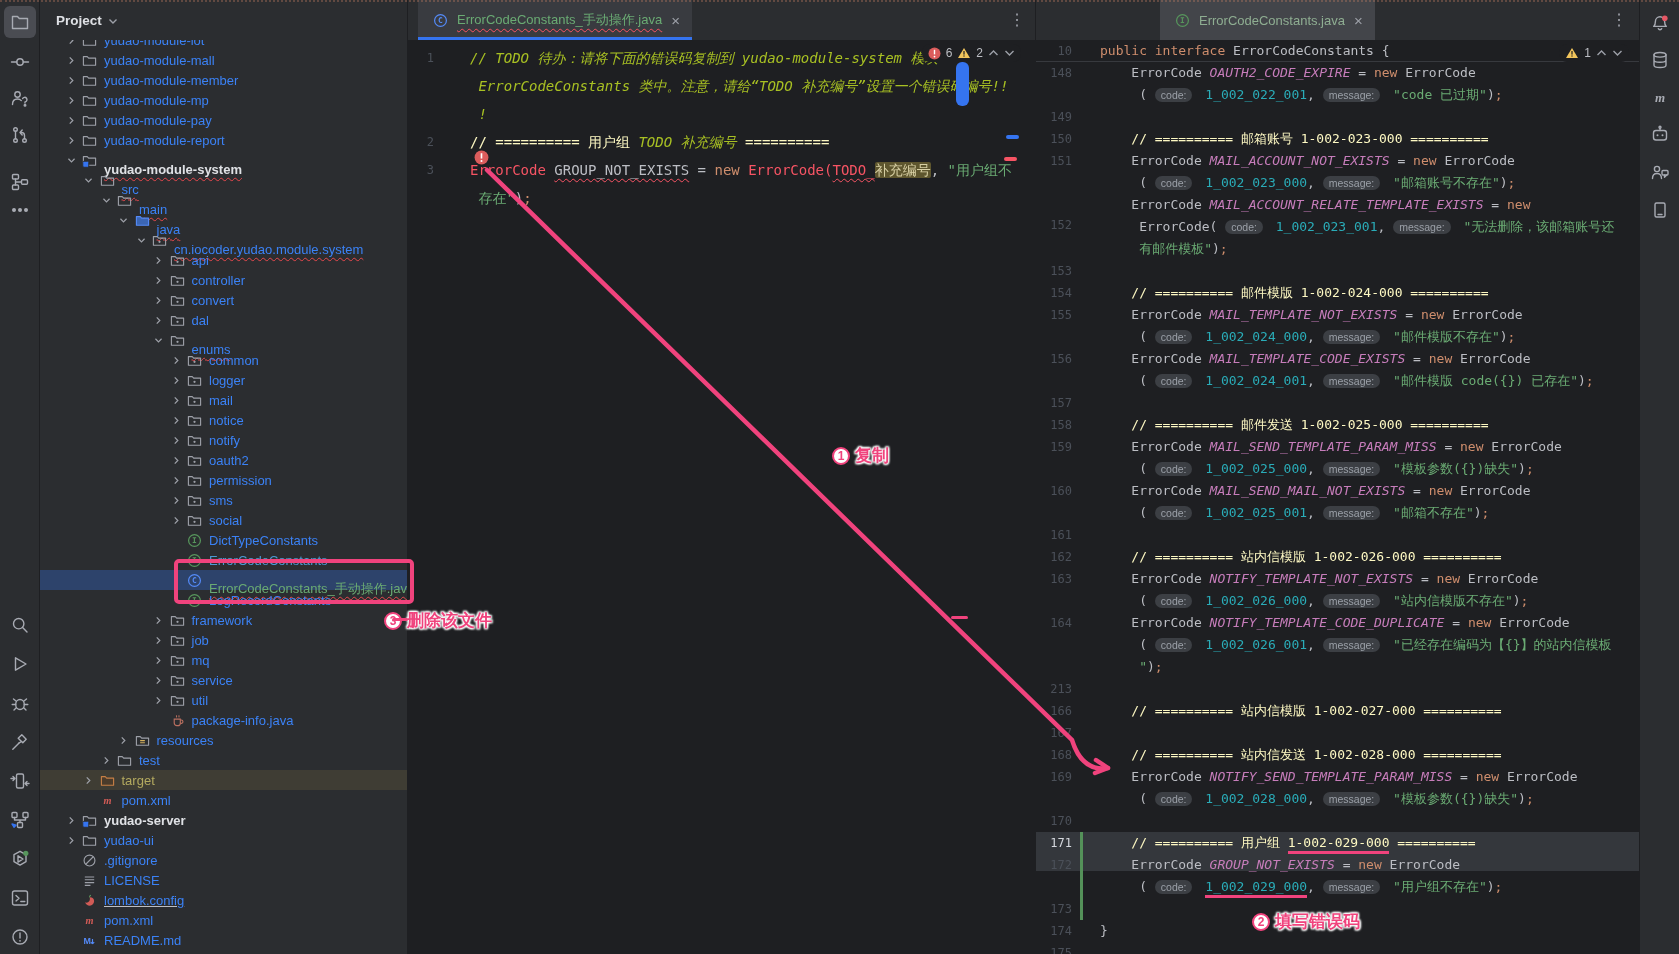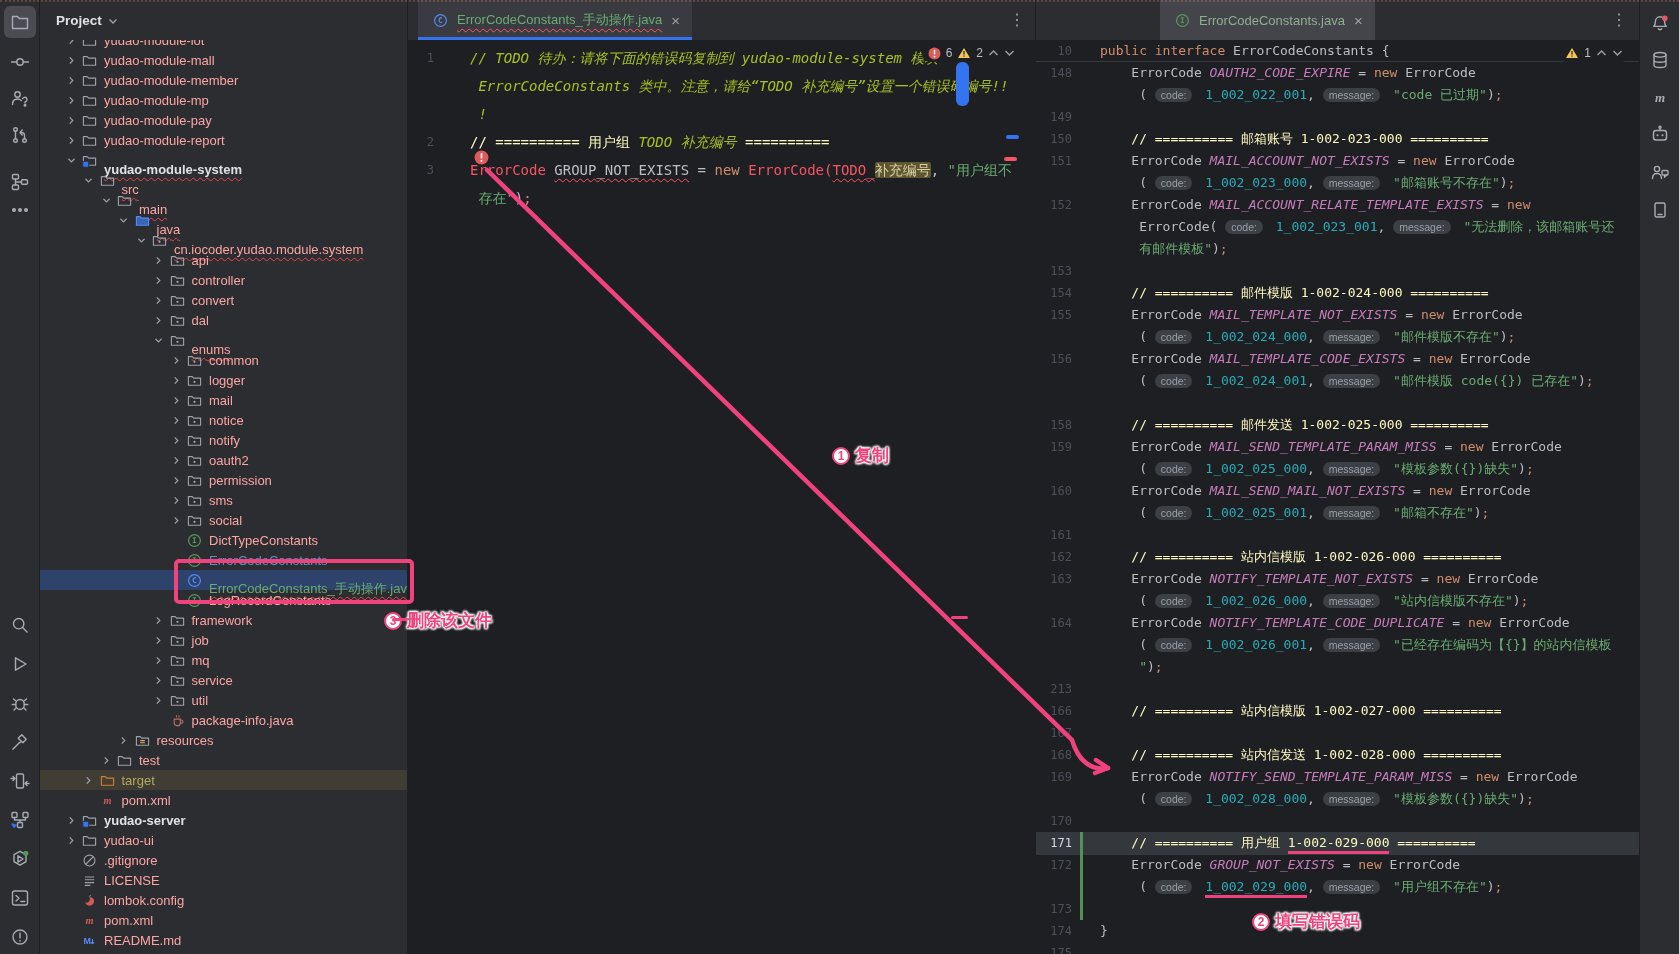--- a/index.html
+++ b/index.html
@@ -21,21 +21,21 @@
   .project-panel{position:absolute;left:40px;top:0;bottom:0;width:368px;background:#2b2d30;
       border-right:1px solid #1e1f22;overflow:hidden;z-index:10;}
   .panel-header{position:absolute;left:0;top:0;right:0;height:40px;background:#2b2d30;z-index:5;
       display:flex;align-items:center;padding-left:16px;gap:6px;}
   .panel-title{font-weight:bold;color:#dfe1e5;font-size:13.5px;}
   .tree-row{position:absolute;left:0;right:0;height:20px;display:flex;align-items:center;white-space:nowrap;}
   .tree-row.sel{background:#2d436b;}
   .tree-row.ex{background:#3f3d34;}
   .t-chev{width:16px;height:16px;display:inline-flex;align-items:center;justify-content:center;flex:0 0 16px;color:#9da0a8;}
   .t-icon{width:17px;height:16px;display:inline-flex;align-items:center;flex:0 0 17px;margin-left:3px;}
-  .t-label{margin-left:5px;color:#fca5a5;}
+  .t-label{margin-left:5px;color:#3b82f6;}
   .t-label.bold{color:#dfe1e5;font-weight:bold;}
   .t-label.open{color:#4a9bd5;}
   .t-label.add{color:#6aab73;}
   .t-label.exl{color:#b3a95f;}
   .t-label.sq{text-decoration:underline wavy #e5484d 1px;text-underline-offset:3px;margin-top:18px;}
 
   
   .pane{position:absolute;top:0;bottom:0;background:#1e1f22;}
   .pane-left{left:408px;width:627px;}
   .pane-right{left:1036px;width:603px;}
@@ -762,21 +762,21 @@
         </div>
         <div class="tree-row" style="top: 870px; padding-left: 23px;">
           <span class="t-chev"></span>
           <span class="t-icon">
             <svg width="15" height="15" viewBox="0 0 16 16">
               <path d="M3 4.2h10M3 7.2h10M3 10.2h10M3 13.2h6" stroke="#9da0a8" stroke-width="1.2"></path>
             </svg>
           </span>
           <span class="t-label">LICENSE</span>
         </div>
-        <div class="tree-row" style="top: 890px; padding-left: 23px;">
+        <div class="tree-row" style="top: 890px; padding-left: 23px; text-decoration: underline;">
           <span class="t-chev"></span>
           <span class="t-icon">
             <svg width="15" height="15" viewBox="0 0 16 16">
               <path d="M8.2 4.6c-.3-1.1.3-2 1.4-2.2" stroke="#57965c" stroke-width="1.2" fill="none"></path>
               <path d="M8.3 4.5c3 0 4.6 1.6 4.6 4s-2 5-4.6 5c-2.2 0-4.3-1.4-4.9-3.6 1.6.8 3.2.3 4.2-1 .9-1.2.9-2.9.7-4.4z" fill="#d15b56"></path>
             </svg>
           </span>
           <span class="t-label">lombok.config</span>
         </div>
         <div class="tree-row" style="top: 910px; padding-left: 23px;">
@@ -881,49 +881,50 @@
         </div>
       </div>
 
     <div id="rightRows" style="position:absolute;left:0;top:0;right:0;bottom:0;">
         <div class="crow rrow" style="height: 22px; line-height: 22px; top: 62px;"><span class="ln" style="line-height: 22px;">148</span><span class="seg-p">    ErrorCode </span><span class="seg-f">OAUTH2_CODE_EXPIRE</span><span class="seg-p"> = </span><span class="seg-k">new</span><span class="seg-p"> ErrorCode</span></div>
         <div class="crow rrow" style="height: 22px; line-height: 22px; top: 84px;"><span class="ln" style="line-height: 22px;"></span><span class="seg-p">     ( </span><span class="seg-h">code:</span><span class="seg-p"> </span><span class="seg-n">1_002_022_001</span><span class="seg-p">, </span><span class="seg-h">message:</span><span class="seg-p"> </span><span class="seg-s">"code 已过期"</span><span class="seg-p">)</span><span class="seg-k">;</span></div>
         <div class="crow rrow" style="height: 22px; line-height: 22px; top: 106px;"><span class="ln" style="line-height: 22px;">149</span></div>
         <div class="crow rrow" style="height: 22px; line-height: 22px; top: 128px;"><span class="ln" style="line-height: 22px;">150</span><span class="seg-c">    // ========== 邮箱账号 1-002-023-000 ==========</span></div>
         <div class="crow rrow" style="height: 22px; line-height: 22px; top: 150px;"><span class="ln" style="line-height: 22px;">151</span><span class="seg-p">    ErrorCode </span><span class="seg-f">MAIL_ACCOUNT_NOT_EXISTS</span><span class="seg-p"> = </span><span class="seg-k">new</span><span class="seg-p"> ErrorCode</span></div>
         <div class="crow rrow" style="height: 22px; line-height: 22px; top: 172px;"><span class="ln" style="line-height: 22px;"></span><span class="seg-p">     ( </span><span class="seg-h">code:</span><span class="seg-p"> </span><span class="seg-n">1_002_023_000</span><span class="seg-p">, </span><span class="seg-h">message:</span><span class="seg-p"> </span><span class="seg-s">"邮箱账号不存在"</span><span class="seg-p">)</span><span class="seg-k">;</span></div>
-        <div class="crow rrow" style="height: 22px; line-height: 22px; top: 194px;"><span class="ln" style="line-height: 22px;">152</span><span class="seg-p">    ErrorCode </span><span class="seg-f">MAIL_ACCOUNT_RELATE_TEMPLATE_EXISTS</span><span class="seg-p"> = </span><span class="seg-k">new</span></div>
+        <div class="crow rrow" style="height: 22px; line-height: 22px; top: 194px;"><span class="ln" style="line-height: 22px; margin-top: 20px;">152</span><span class="seg-p">    ErrorCode </span><span class="seg-f">MAIL_ACCOUNT_RELATE_TEMPLATE_EXISTS</span><span class="seg-p"> = </span><span class="seg-k">new</span></div>
         <div class="crow rrow" style="height: 22px; line-height: 22px; top: 216px;"><span class="ln" style="line-height: 22px;"></span><span class="seg-p">     ErrorCode( </span><span class="seg-h">code:</span><span class="seg-p"> </span><span class="seg-n">1_002_023_001</span><span class="seg-p">, </span><span class="seg-h">message:</span><span class="seg-p"> </span><span class="seg-s">"无法删除，该邮箱账号还</span></div>
         <div class="crow rrow" style="height: 22px; line-height: 22px; top: 238px;"><span class="ln" style="line-height: 22px;"></span><span class="seg-s">     有邮件模板"</span><span class="seg-p">)</span><span class="seg-k">;</span></div>
         <div class="crow rrow" style="height: 22px; line-height: 22px; top: 260px;"><span class="ln" style="line-height: 22px;">153</span></div>
         <div class="crow rrow" style="height: 22px; line-height: 22px; top: 282px;"><span class="ln" style="line-height: 22px;">154</span><span class="seg-c">    // ========== 邮件模版 1-002-024-000 ==========</span></div>
         <div class="crow rrow" style="height: 22px; line-height: 22px; top: 304px;"><span class="ln" style="line-height: 22px;">155</span><span class="seg-p">    ErrorCode </span><span class="seg-f">MAIL_TEMPLATE_NOT_EXISTS</span><span class="seg-p"> = </span><span class="seg-k">new</span><span class="seg-p"> ErrorCode</span></div>
         <div class="crow rrow" style="height: 22px; line-height: 22px; top: 326px;"><span class="ln" style="line-height: 22px;"></span><span class="seg-p">     ( </span><span class="seg-h">code:</span><span class="seg-p"> </span><span class="seg-n">1_002_024_000</span><span class="seg-p">, </span><span class="seg-h">message:</span><span class="seg-p"> </span><span class="seg-s">"邮件模版不存在"</span><span class="seg-p">)</span><span class="seg-k">;</span></div>
         <div class="crow rrow" style="height: 22px; line-height: 22px; top: 348px;"><span class="ln" style="line-height: 22px;">156</span><span class="seg-p">    ErrorCode </span><span class="seg-f">MAIL_TEMPLATE_CODE_EXISTS</span><span class="seg-p"> = </span><span class="seg-k">new</span><span class="seg-p"> ErrorCode</span></div>
         <div class="crow rrow" style="height: 22px; line-height: 22px; top: 370px;"><span class="ln" style="line-height: 22px;"></span><span class="seg-p">     ( </span><span class="seg-h">code:</span><span class="seg-p"> </span><span class="seg-n">1_002_024_001</span><span class="seg-p">, </span><span class="seg-h">message:</span><span class="seg-p"> </span><span class="seg-s">"邮件模版 code({}) 已存在"</span><span class="seg-p">)</span><span class="seg-k">;</span></div>
+        <div class="crow rrow" style="height: 22px; line-height: 22px; top: 392px;"><span class="ln" style="line-height: 22px;">157</span></div>
         <div class="crow rrow" style="height: 22px; line-height: 22px; top: 414px;"><span class="ln" style="line-height: 22px;">158</span><span class="seg-c">    // ========== 邮件发送 1-002-025-000 ==========</span></div>
         <div class="crow rrow" style="height: 22px; line-height: 22px; top: 436px;"><span class="ln" style="line-height: 22px;">159</span><span class="seg-p">    ErrorCode </span><span class="seg-f">MAIL_SEND_TEMPLATE_PARAM_MISS</span><span class="seg-p"> = </span><span class="seg-k">new</span><span class="seg-p"> ErrorCode</span></div>
         <div class="crow rrow" style="height: 22px; line-height: 22px; top: 458px;"><span class="ln" style="line-height: 22px;"></span><span class="seg-p">     ( </span><span class="seg-h">code:</span><span class="seg-p"> </span><span class="seg-n">1_002_025_000</span><span class="seg-p">, </span><span class="seg-h">message:</span><span class="seg-p"> </span><span class="seg-s">"模板参数({})缺失"</span><span class="seg-p">)</span><span class="seg-k">;</span></div>
         <div class="crow rrow" style="height: 22px; line-height: 22px; top: 480px;"><span class="ln" style="line-height: 22px;">160</span><span class="seg-p">    ErrorCode </span><span class="seg-f">MAIL_SEND_MAIL_NOT_EXISTS</span><span class="seg-p"> = </span><span class="seg-k">new</span><span class="seg-p"> ErrorCode</span></div>
         <div class="crow rrow" style="height: 22px; line-height: 22px; top: 502px;"><span class="ln" style="line-height: 22px;"></span><span class="seg-p">     ( </span><span class="seg-h">code:</span><span class="seg-p"> </span><span class="seg-n">1_002_025_001</span><span class="seg-p">, </span><span class="seg-h">message:</span><span class="seg-p"> </span><span class="seg-s">"邮箱不存在"</span><span class="seg-p">)</span><span class="seg-k">;</span></div>
         <div class="crow rrow" style="height: 22px; line-height: 22px; top: 524px;"><span class="ln" style="line-height: 22px;">161</span></div>
         <div class="crow rrow" style="height: 22px; line-height: 22px; top: 546px;"><span class="ln" style="line-height: 22px;">162</span><span class="seg-c">    // ========== 站内信模版 1-002-026-000 ==========</span></div>
         <div class="crow rrow" style="height: 22px; line-height: 22px; top: 568px;"><span class="ln" style="line-height: 22px;">163</span><span class="seg-p">    ErrorCode </span><span class="seg-f">NOTIFY_TEMPLATE_NOT_EXISTS</span><span class="seg-p"> = </span><span class="seg-k">new</span><span class="seg-p"> ErrorCode</span></div>
         <div class="crow rrow" style="height: 22px; line-height: 22px; top: 590px;"><span class="ln" style="line-height: 22px;"></span><span class="seg-p">     ( </span><span class="seg-h">code:</span><span class="seg-p"> </span><span class="seg-n">1_002_026_000</span><span class="seg-p">, </span><span class="seg-h">message:</span><span class="seg-p"> </span><span class="seg-s">"站内信模版不存在"</span><span class="seg-p">)</span><span class="seg-k">;</span></div>
         <div class="crow rrow" style="height: 22px; line-height: 22px; top: 612px;"><span class="ln" style="line-height: 22px;">164</span><span class="seg-p">    ErrorCode </span><span class="seg-f">NOTIFY_TEMPLATE_CODE_DUPLICATE</span><span class="seg-p"> = </span><span class="seg-k">new</span><span class="seg-p"> ErrorCode</span></div>
         <div class="crow rrow" style="height: 22px; line-height: 22px; top: 634px;"><span class="ln" style="line-height: 22px;"></span><span class="seg-p">     ( </span><span class="seg-h">code:</span><span class="seg-p"> </span><span class="seg-n">1_002_026_001</span><span class="seg-p">, </span><span class="seg-h">message:</span><span class="seg-p"> </span><span class="seg-s">"已经存在编码为【{}】的站内信模板</span></div>
         <div class="crow rrow" style="height: 22px; line-height: 22px; top: 656px;"><span class="ln" style="line-height: 22px;"></span><span class="seg-s">     "</span><span class="seg-p">)</span><span class="seg-k">;</span></div>
         <div class="crow rrow" style="height: 22px; line-height: 22px; top: 678px;"><span class="ln" style="line-height: 22px;">213</span></div>
         <div class="crow rrow" style="height: 22px; line-height: 22px; top: 700px;"><span class="ln" style="line-height: 22px;">166</span><span class="seg-c">    // ========== 站内信模版 1-002-027-000 ==========</span></div>
         <div class="crow rrow" style="height: 22px; line-height: 22px; top: 722px;"><span class="ln" style="line-height: 22px;">167</span></div>
         <div class="crow rrow" style="height: 22px; line-height: 22px; top: 744px;"><span class="ln" style="line-height: 22px;">168</span><span class="seg-c">    // ========== 站内信发送 1-002-028-000 ==========</span></div>
         <div class="crow rrow" style="height: 22px; line-height: 22px; top: 766px;"><span class="ln" style="line-height: 22px;">169</span><span class="seg-p">    ErrorCode </span><span class="seg-f">NOTIFY_SEND_TEMPLATE_PARAM_MISS</span><span class="seg-p"> = </span><span class="seg-k">new</span><span class="seg-p"> ErrorCode</span></div>
         <div class="crow rrow" style="height: 22px; line-height: 22px; top: 788px;"><span class="ln" style="line-height: 22px;"></span><span class="seg-p">     ( </span><span class="seg-h">code:</span><span class="seg-p"> </span><span class="seg-n">1_002_028_000</span><span class="seg-p">, </span><span class="seg-h">message:</span><span class="seg-p"> </span><span class="seg-s">"模板参数({})缺失"</span><span class="seg-p">)</span><span class="seg-k">;</span></div>
         <div class="crow rrow" style="height: 22px; line-height: 22px; top: 810px;"><span class="ln" style="line-height: 22px;">170</span></div>
-        <div class="crow rrow cur" style="height: 23px; line-height: 22px; top: 832px;"><span class="ln" style="line-height: 22px;">171</span><span class="seg-c">    // ========== 用户组 </span><span class="seg-c seg-pu">1-002-029-000</span><span class="seg-c"> ==========</span><span class="chbar"></span></div>
+        <div class="crow rrow cur" style="height: 39px; line-height: 22px; top: 832px;"><span class="ln" style="line-height: 22px;">171</span><span class="seg-c">    // ========== 用户组 </span><span class="seg-c seg-pu">1-002-029-000</span><span class="seg-c"> ==========</span><span class="chbar"></span></div>
         <div class="crow rrow" style="height: 22px; line-height: 22px; top: 854px;"><span class="ln" style="line-height: 22px;">172</span><span class="seg-p">    ErrorCode </span><span class="seg-f">GROUP_NOT_EXISTS</span><span class="seg-p"> = </span><span class="seg-k">new</span><span class="seg-p"> ErrorCode</span><span class="chbar"></span></div>
         <div class="crow rrow" style="height: 22px; line-height: 22px; top: 876px;"><span class="ln" style="line-height: 22px;"></span><span class="seg-p">     ( </span><span class="seg-h">code:</span><span class="seg-p"> </span><span class="seg-n seg-pu">1_002_029_000</span><span class="seg-p">, </span><span class="seg-h">message:</span><span class="seg-p"> </span><span class="seg-s">"用户组不存在"</span><span class="seg-p">)</span><span class="seg-k">;</span><span class="chbar"></span></div>
         <div class="crow rrow" style="height: 22px; line-height: 22px; top: 898px;"><span class="ln" style="line-height: 22px;">173</span><span class="chbar"></span></div>
         <div class="crow rrow" style="height: 22px; line-height: 22px; top: 920px;"><span class="ln" style="line-height: 22px;">174</span><span class="seg-p">}</span></div>
         <div class="crow rrow" style="height: 22px; line-height: 22px; top: 942px;"><span class="ln" style="line-height: 22px;">175</span></div>
       </div>
 
     <div class="inspect" style="right:10px;">
       <svg width="14" height="12" viewBox="0 0 14 12">
           <path d="M7 1L13 11H1z" fill="#f2c55c"></path>

